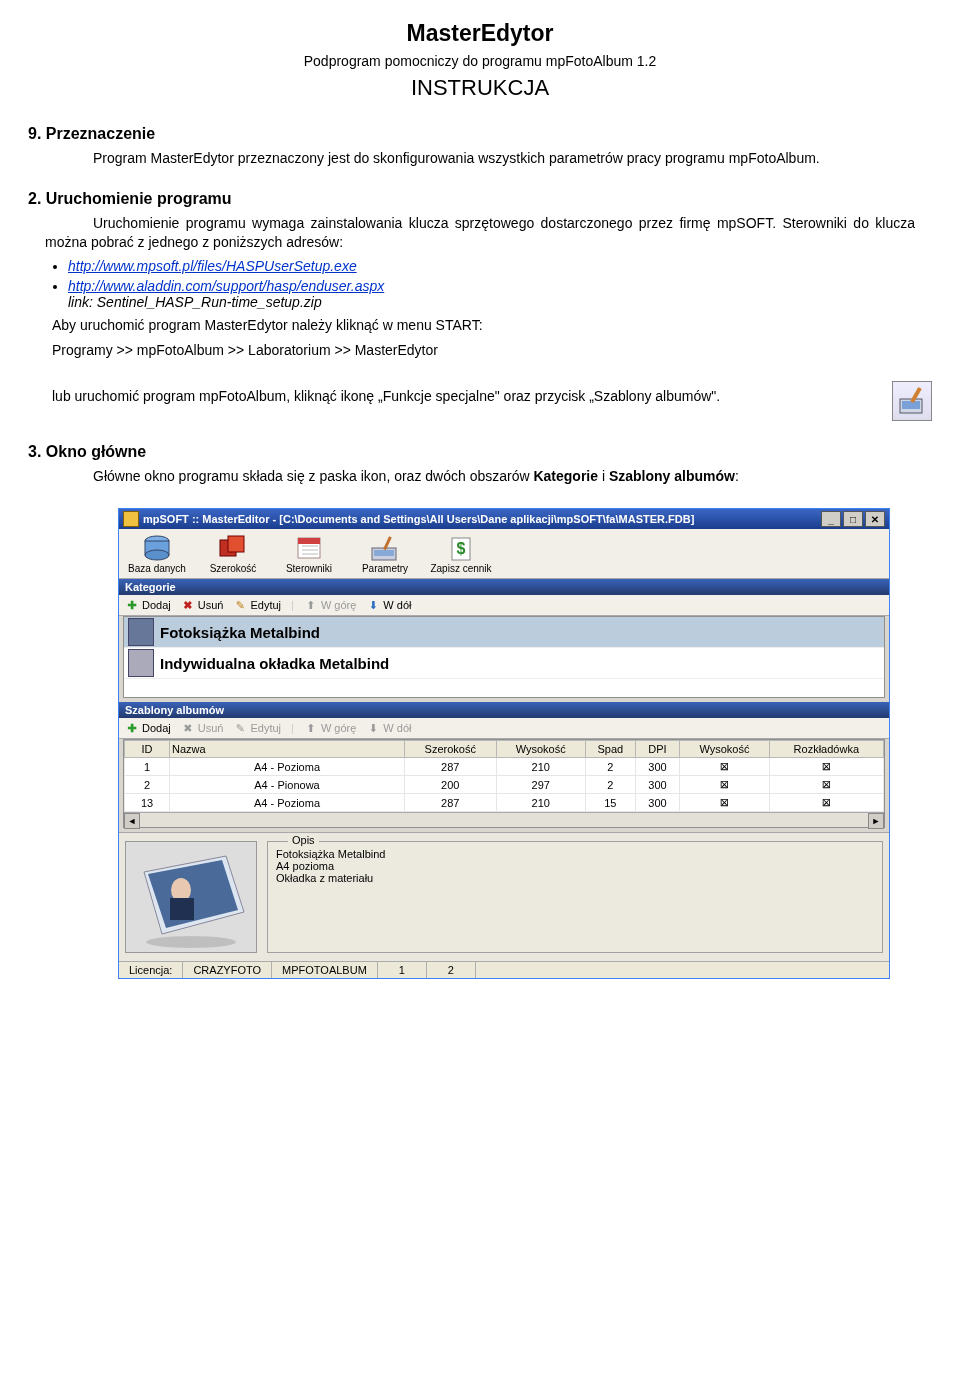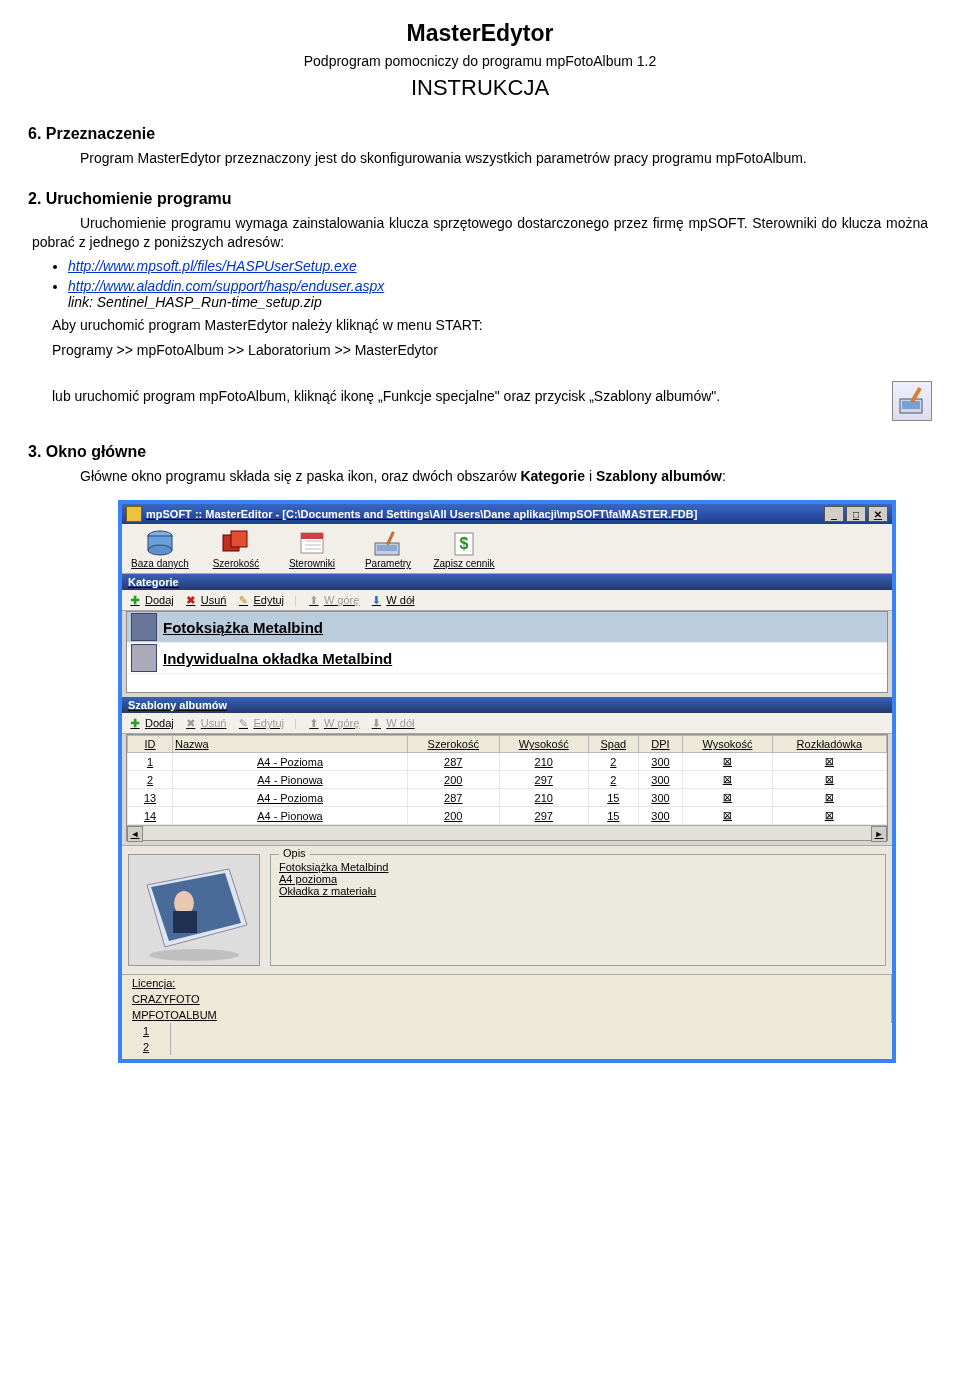--- a/index.html
+++ b/index.html
@@ -27,21 +27,21 @@
     font-size: 22px;
     margin: 2px 0 24px 0;
   }
   h3.sec {
     font-family: Arial, Helvetica, sans-serif;
     font-size: 16px;
     font-weight: bold;
     margin: 22px 0 6px 0;
   }
   p.body {
-    margin: 6px 4px;
+    margin: 6px 17px;
     text-align: justify;
     line-height: 1.35;
   }
   .indent1 { text-indent: 48px; }
   ul.links {
     margin: 6px 0 6px 40px;
     padding: 0;
   }
   ul.links li { margin: 4px 0; font-style: italic; }
   a.lnk { color: #0033cc; text-decoration: underline; }
@@ -52,27 +52,26 @@
     background: linear-gradient(#eef, #dde);
     margin-left: 8px;
     position: relative;
   }
   .iconbox svg { position:absolute; top:3px; left:3px; }
   .clear { clear: both; }
 
   
   .sshot {
     width: 770px;
-    margin: 14px 0 0 90px;
-    border: 4px solid #3b82f6;
+    margin: 22px 0 0 90px;
+    border: 1px solid #3b82f6;
     background: #d8d6cf;
     font-family: Tahoma, Arial, sans-serif;
     font-size: 11px;
     color: #000;
-    text-decoration: underline;
   }
   .titlebar {
     display: flex;
     align-items: center;
     background: linear-gradient(#3a66c4, #1b3e8e);
     color: #fff;
     font-weight: bold;
     padding: 2px 4px;
     font-size: 11px;
   }
@@ -172,45 +171,44 @@
   }
   .cover { width:130px;height:110px;border:1px solid #999;background:#ddd;position:relative; }
   .fieldset {
     flex:1;
     border:1px solid #a0a0a0;
     padding:6px 8px 8px 8px;
     position:relative;
     background:#eceadf;
   }
   .fieldset .legend {
-    position:absolute; top:-8px; left:8px;
+    position:absolute; top:-8px; left:20px;
     background:#eceadf; padding:0 4px; font-size:11px;
   }
   .statusbar {
     display:flex;
     background:#ece9d8;
     border-top:1px solid #aaa;
     font-size:11px;
-    flex-direction:column;
   }
   .statusbar .cell {
     padding:2px 10px;
     border-right:1px solid #b0b0b0;
   }
 </style>
 </head>
 <body>
 
 
 
 <h1 class="title">MasterEdytor</h1>
 <p class="subtitle">Podprogram pomocniczy do programu mpFotoAlbum 1.2</p>
 <p class="instr">INSTRUKCJA</p>
 
-<h3 class="sec">6.  Przeznaczenie</h3>
+<h3 class="sec">9.  Przeznaczenie</h3>
 <p class="body indent1">Program MasterEdytor przeznaczony jest do skonfigurowania wszystkich parametrów pracy programu mpFotoAlbum.</p>
 
 <h3 class="sec">2.  Uruchomienie programu</h3>
 <p class="body indent1">Uruchomienie programu wymaga zainstalowania klucza sprzętowego dostarczonego przez firmę mpSOFT. Sterowniki do klucza można pobrać z jednego z poniższych adresów:</p>
 <ul class="links">
   <li>
     <a class="lnk" href="#">http://www.mpsoft.pl/files/HASPUserSetup.exe</a>
   </li>
   <li>
     <a class="lnk" href="#">http://www.aladdin.com/support/hasp/enduser.aspx</a><br>
@@ -398,30 +396,20 @@
           <tr>
             <td>13</td>
             <td class="name">A4 - Pozioma</td>
             <td>287</td>
             <td>210</td>
             <td>15</td>
             <td>300</td>
             <td class="chk">⊠</td>
             <td class="chk">⊠</td>
           </tr>
-          <tr>
-            <td>14</td>
-            <td class="name">A4 - Pionowa</td>
-            <td>200</td>
-            <td>297</td>
-            <td>15</td>
-            <td>300</td>
-            <td class="chk">⊠</td>
-            <td class="chk">⊠</td>
-          </tr>
         </tbody>
     </table>
     <div class="scrollbar">
       <span class="sbtn">◄</span>
       <span class="sbtn">►</span>
     </div>
   </div>
 
   <div class="descArea">
     <div class="cover">

